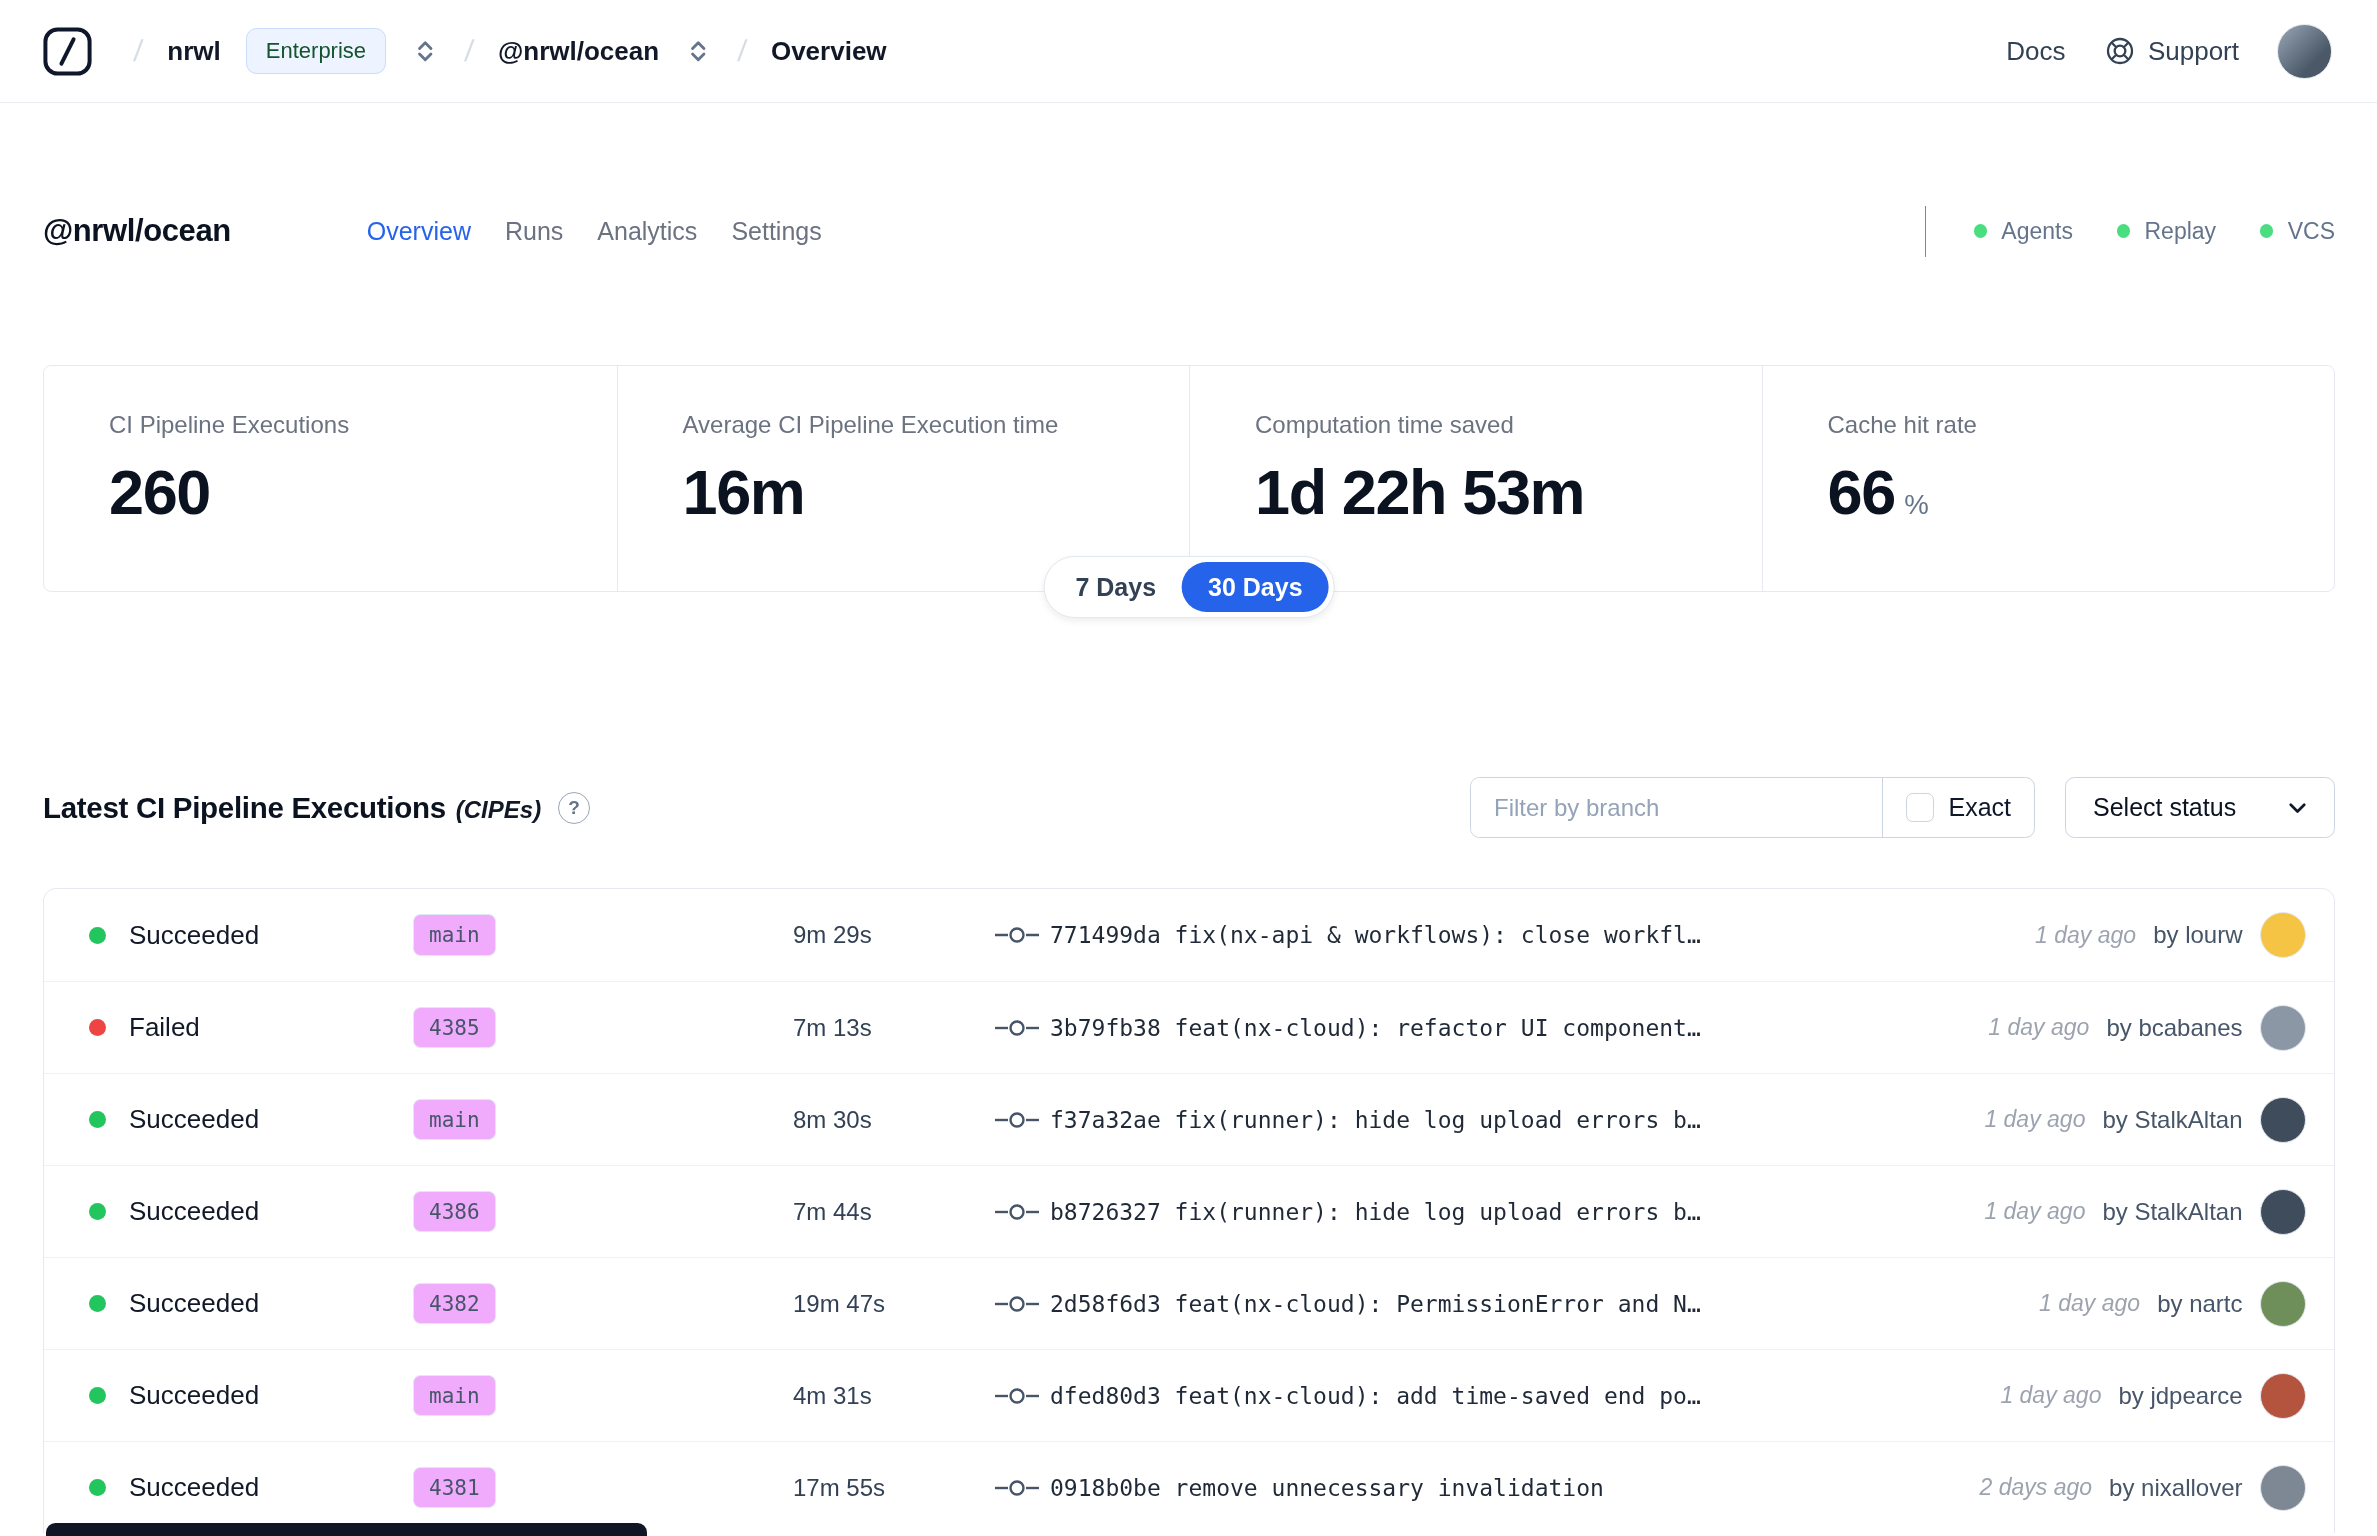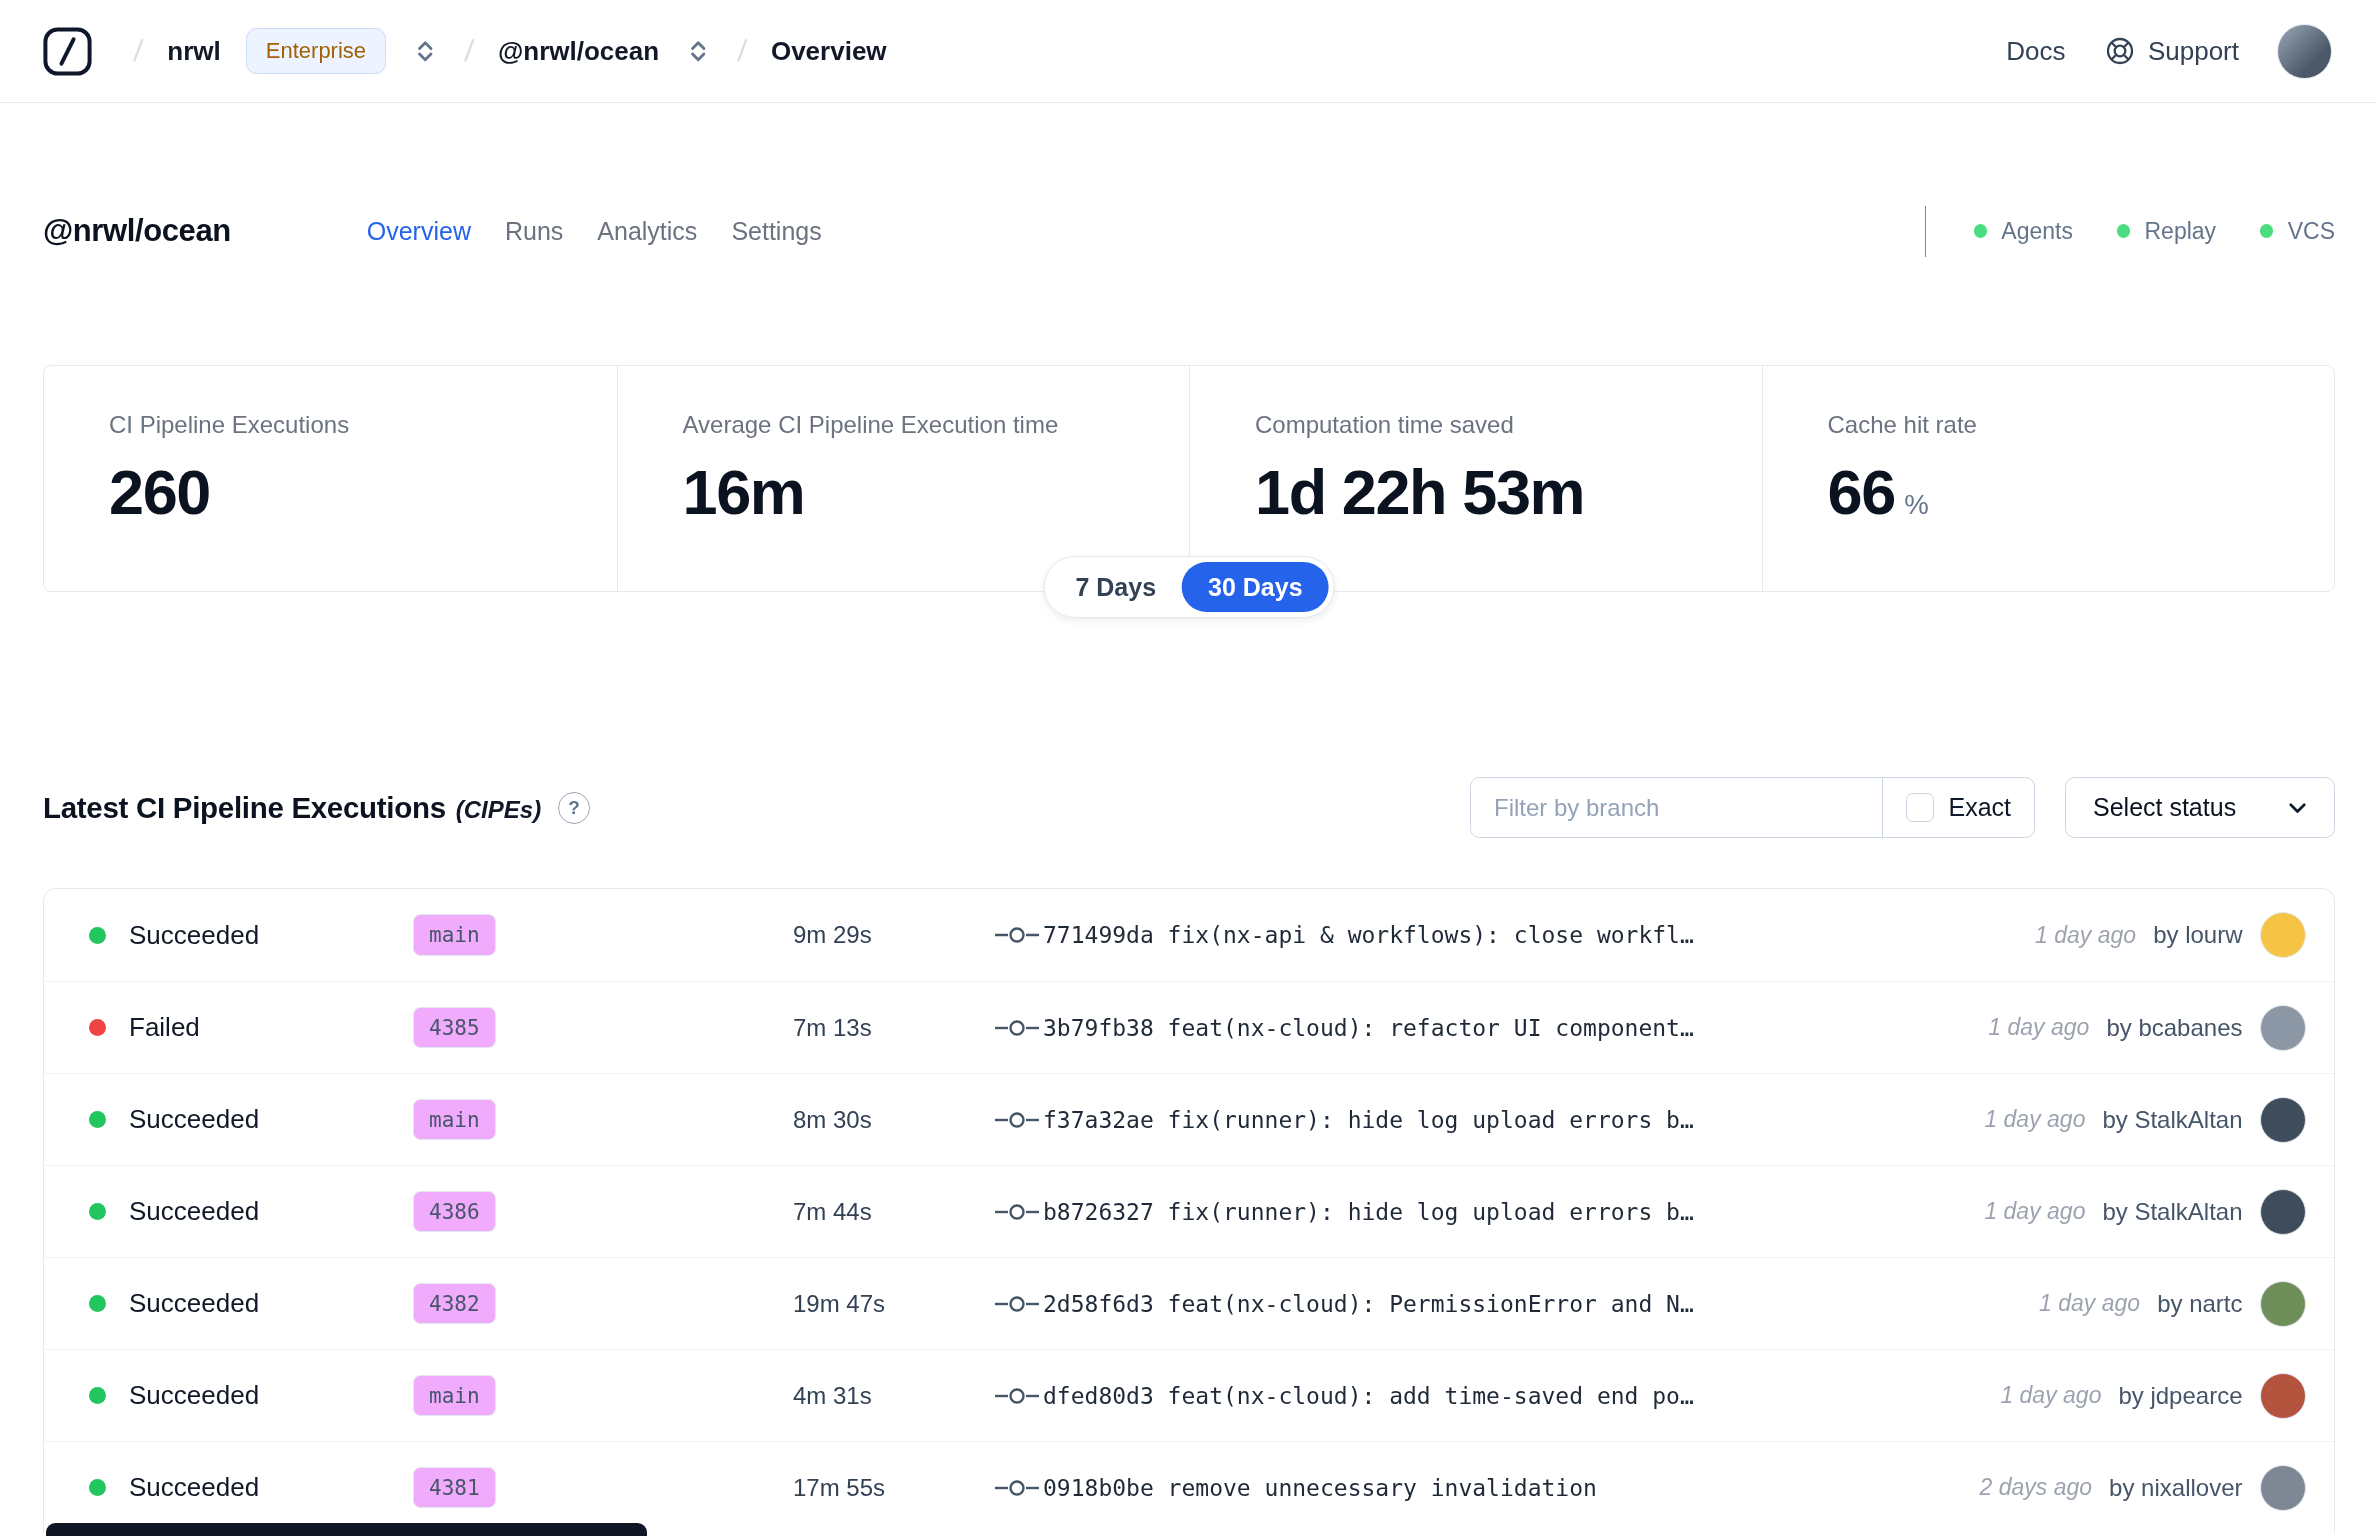--- a/index.html
+++ b/index.html
@@ -11,21 +11,21 @@
   
   .navbar {
     height:103px; display:flex; align-items:center;
     padding:0 46px 0 41px; border-bottom:1px solid #e9edf2; background:#fff;
   }
   .logo { width:53px; height:53px; display:flex; align-items:center; justify-content:center; }
   .crumbs { display:flex; align-items:center; gap:25px; margin-left:40px; }
   .slash { color:#d7dde5; font-size:30px; font-weight:300; transform:skewX(-6deg); }
   .crumb-name { font-size:26px; font-weight:600; color:#111827; }
   .badge-enterprise {
-    background:#eef4ff; border:1.4px solid #c9dcf8; color:#a16207;
+    background:#eef4ff; border:1.4px solid #c9dcf8; color:#14532d;
     font-size:22px; font-weight:500; padding:8.6px 19px; border-radius:10.5px;
   }
   .updown { display:flex; align-items:center; cursor:pointer; }
   .nav-right { margin-left:auto; display:flex; align-items:center; gap:38px; }
   .nav-link { font-size:26px; color:#334155; font-weight:500; cursor:pointer; }
   .support-wrap { display:flex; align-items:center; gap:12.4px; cursor:pointer; }
   .nav-avatar {
     width:55px; height:55px; border-radius:50%;
     background:linear-gradient(135deg,#9aa7b6 0%,#4b5867 70%);
     border:1px solid #e2e8f0;
@@ -105,21 +105,21 @@
   .status-dot { width:17px; height:17px; border-radius:50%; flex:none; }
   .status-text { font-size:26px; color:#111827; }
   .col-branch { width:380px; }
   .branch-badge {
     display:inline-block; background:#f0abfc; border:1px solid #e2e8f0; color:#475569;
     font-family:"DejaVu Sans Mono", monospace; font-size:21px;
     padding:7.6px 15px; border-radius:7.6px;
   }
   .col-duration { width:202px; font-size:24px; color:#334155; }
   .col-commit {
-    flex:1; display:flex; align-items:center; gap:4px; overflow:hidden;
+    flex:1; display:flex; align-items:center; gap:11px; overflow:hidden;
   }
   .commit-text {
     font-family:"DejaVu Sans Mono", monospace; font-size:23px; color:#1f2937;
     white-space:nowrap; overflow:hidden;
   }
   .col-meta { display:flex; align-items:center; gap:17px; padding-right:28.5px; padding-left:28.5px; flex:none; }
   .meta-time { font-size:23px; font-style:italic; color:#9ca3af; }
   .meta-author { font-size:24px; color:#475569; font-weight:500; }
   .row-avatar { width:46px; height:46px; border-radius:50%; border:1px solid #e2e8f0; flex:none; }
   

